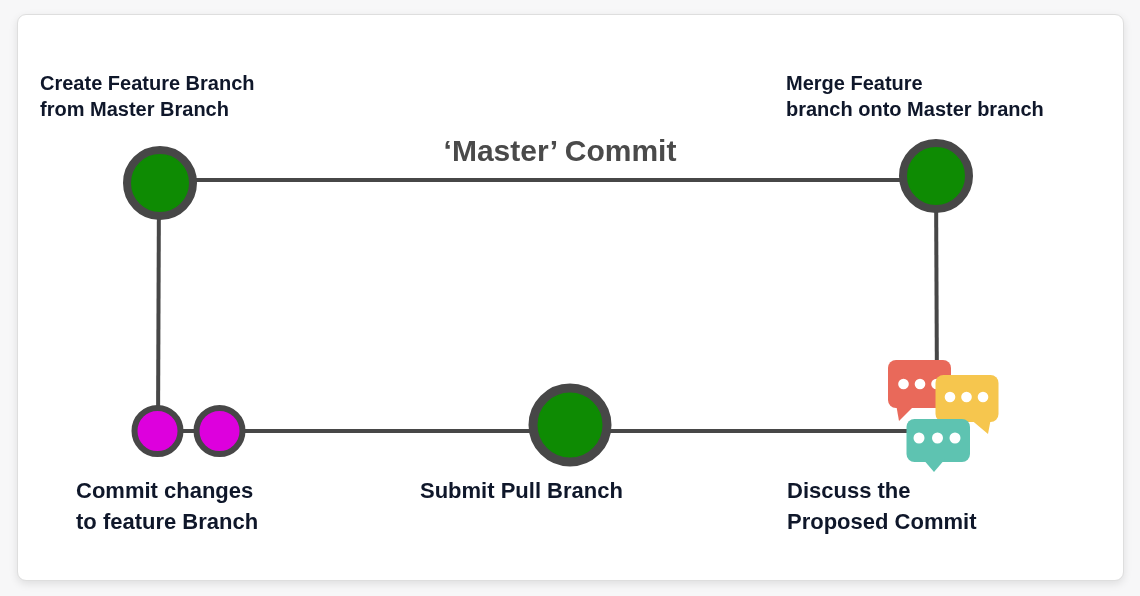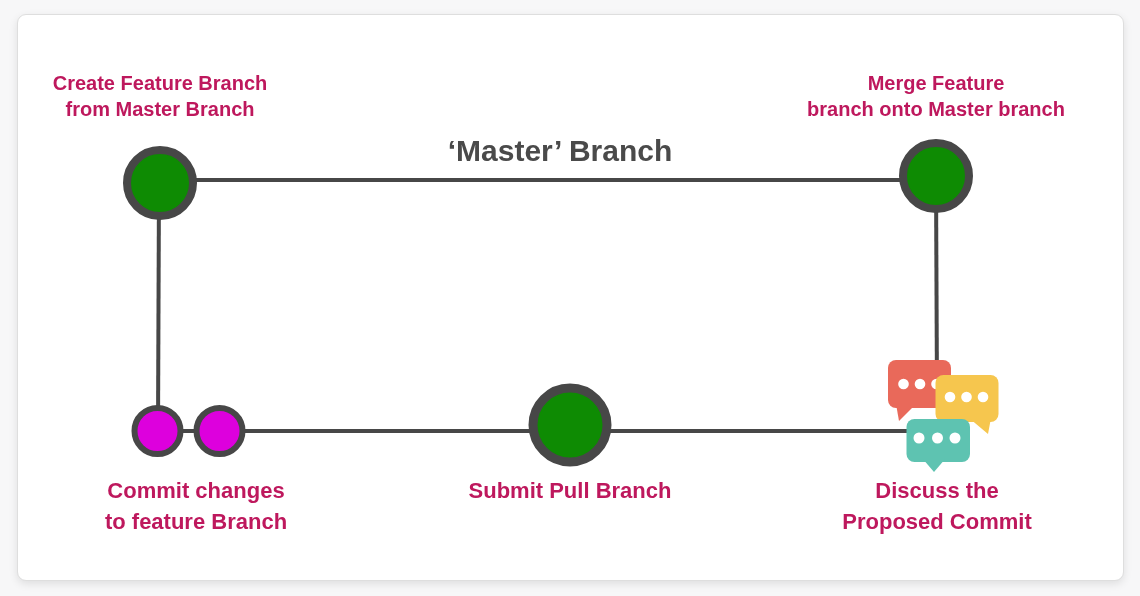--- a/index.html
+++ b/index.html
@@ -23,22 +23,22 @@
   svg.diagram {
     position: absolute;
     left: 0; top: 0;
     width: 1140px; height: 596px;
   }
   .edge { stroke: #474747; stroke-width: 4; fill: none; }
   .node-ring { stroke: #474747; }
   .dot { fill: #ffffff; }
   .label {
     position: absolute;
-    text-align: center;
-    color: #be185d;
+    text-align: left;
+    color: #0f172a;
     font-weight: 700;
     white-space: pre-line;
   }
   .label-top { font-size: 20px; line-height: 26px; }
   .label-bottom { font-size: 22px; line-height: 31px; }
   .title {
     position: absolute;
     text-align: center;
     color: #4a4a4a;
     font-weight: 700;
@@ -86,21 +86,21 @@
         <circle class="dot" cx="919" cy="438" r="5.5"></circle>
         <circle class="dot" cx="937.5" cy="438" r="5.5"></circle>
         <circle class="dot" cx="955" cy="438" r="5.5"></circle>
       </g>
     </g>
   </svg>
 
   <div class="label label-top" style="left:40px; top:70px; width:240px;">Create Feature Branch
 from Master Branch</div>
 
-  <div class="title" style="left:410px; top:134px; width:300px;">‘Master’ Branch</div>
+  <div class="title" style="left:410px; top:134px; width:300px;">‘Master’ Commit</div>
 
   <div class="label label-bottom" style="left:76px; top:475px; width:240px;">Commit changes
 to feature Branch</div>
 
   <div class="label label-top" style="left:786px; top:70px; width:300px;">Merge Feature
 branch onto Master branch</div>
 
   <div class="label label-bottom" style="left:420px; top:475px; width:300px;">Submit Pull Branch</div>
 
   <div class="label label-bottom" style="left:787px; top:475px; width:300px;">Discuss the

